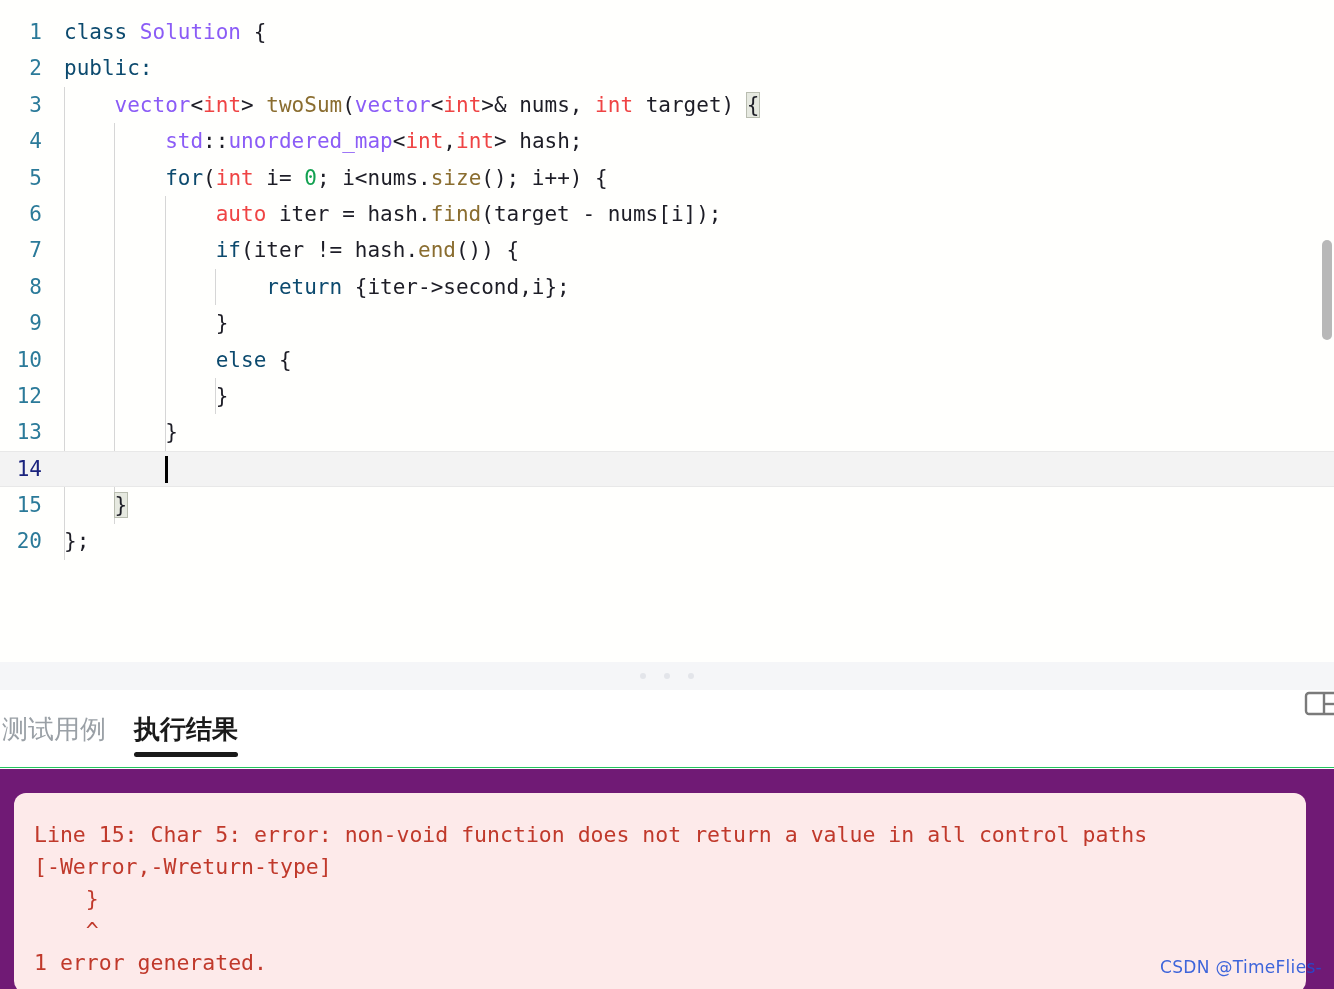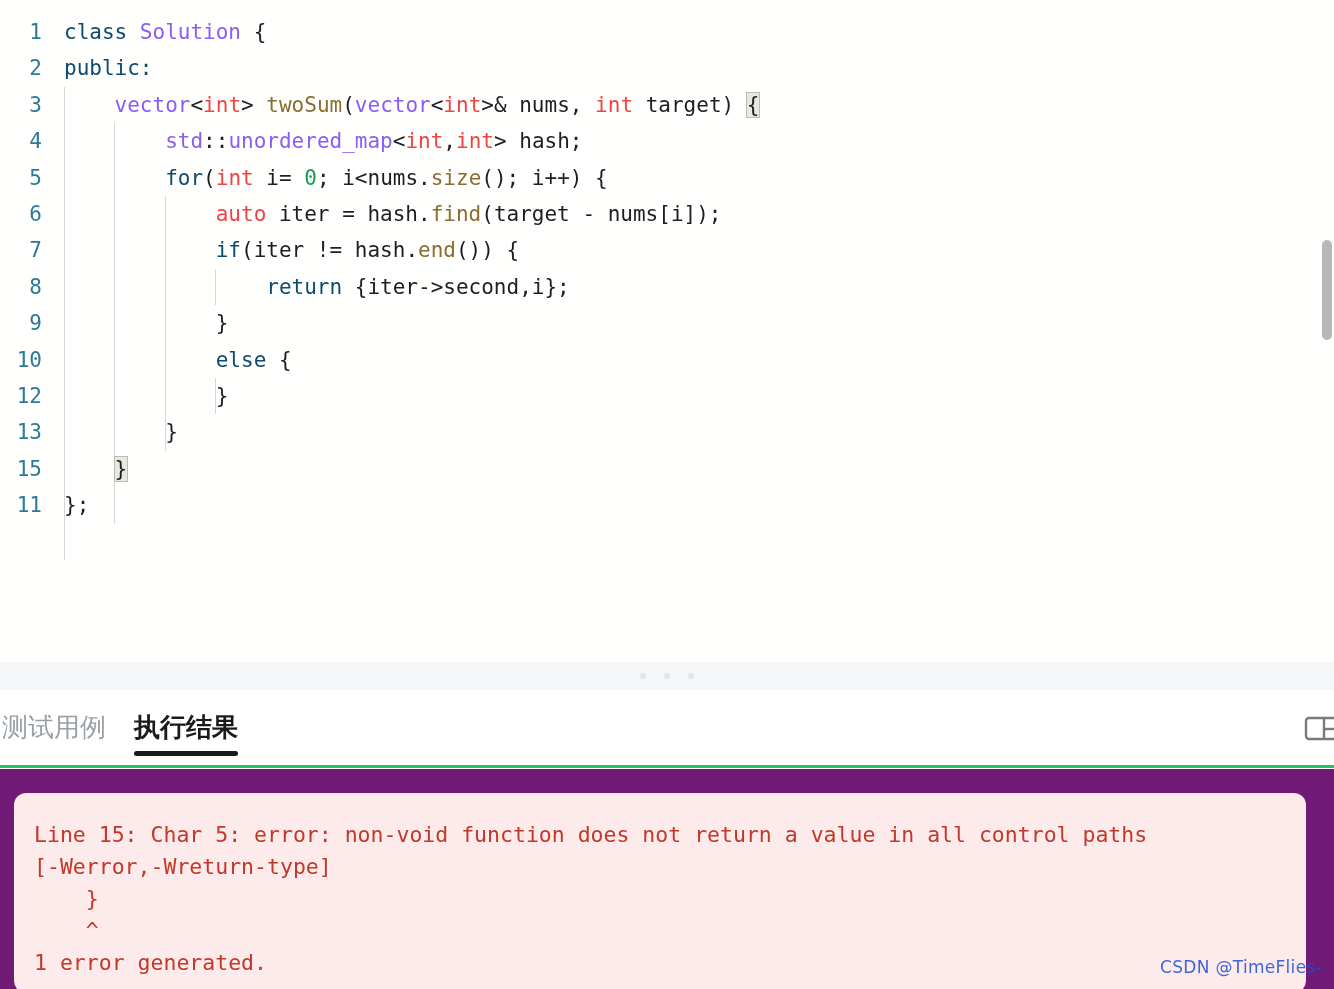--- a/index.html
+++ b/index.html
@@ -72,22 +72,22 @@
   .drag-strip {
     position:absolute; left:0; top:662px; width:1334px; height:28px;
     background:#f5f6f8; display:flex; align-items:center; justify-content:center;
   }
   .drag-dots { display:flex; gap:18px; }
   .drag-dots i { display:block; width:6px; height:6px; border-radius:50%; background:#e3e5ea; }
 
   
   .tabbar {
     position:absolute; left:0; top:690px; width:1334px; height:78px;
-    background:#ffffff; border-bottom:3px solid #22c55e;
-    display:flex; align-items:center;
+    background:#ffffff; border-bottom:1px solid #22c55e;
+    display:flex; align-items:flex-start;
   }
   .tab {
     font-size:26px; color:#9aa0a6; position:relative;
     height:78px; display:flex; align-items:center; cursor:pointer;
     font-family:"DejaVu Sans","Liberation Sans",sans-serif;
   }
   .tab:first-child { margin-left:2px; }
   .tab + .tab { margin-left:28px; }
   .tab.active { color:#1a1a1a; font-weight:600; }
   .tab.active::after {
@@ -143,22 +143,23 @@
         <div class="line"><span class="ln">3</span><span class="code"><span>    </span><span class="type">vector</span><span class="pl">&lt;</span><span class="bi">int</span><span class="pl">&gt; </span><span class="fn">twoSum</span><span class="pl">(</span><span class="type">vector</span><span class="pl">&lt;</span><span class="bi">int</span><span class="pl">&gt;&amp; nums, </span><span class="bi">int</span><span class="pl"> target) </span><span class="pl bracket-hl">{</span></span></div>
         <div class="line"><span class="ln">4</span><span class="code"><span>        </span><span class="type">std</span><span class="pl">::</span><span class="type">unordered_map</span><span class="pl">&lt;</span><span class="bi">int</span><span class="pl">,</span><span class="bi">int</span><span class="pl">&gt; hash;</span></span></div>
         <div class="line"><span class="ln">5</span><span class="code"><span>        </span><span class="kw">for</span><span class="pl">(</span><span class="bi">int</span><span class="pl"> i= </span><span class="num">0</span><span class="pl">; i&lt;nums.</span><span class="fn">size</span><span class="pl">(); i++) {</span></span></div>
         <div class="line"><span class="ln">6</span><span class="code"><span>            </span><span class="bi">auto</span><span class="pl"> iter = hash.</span><span class="fn">find</span><span class="pl">(target - nums[i]);</span></span></div>
         <div class="line"><span class="ln">7</span><span class="code"><span>            </span><span class="kw">if</span><span class="pl">(iter != hash.</span><span class="fn">end</span><span class="pl">()) {</span></span></div>
         <div class="line"><span class="ln">8</span><span class="code"><span>                </span><span class="kw">return</span><span class="pl"> {iter-&gt;second,i};</span></span></div>
         <div class="line"><span class="ln">9</span><span class="code"><span>            </span><span class="pl">}</span></span></div>
         <div class="line"><span class="ln">10</span><span class="code"><span>            </span><span class="kw">else</span><span class="pl"> {</span></span></div>
         <div class="line"><span class="ln">12</span><span class="code"><span>            </span><span class="pl">}</span></span></div>
         <div class="line"><span class="ln">13</span><span class="code"><span>        </span><span class="pl">}</span></span></div>
+        <div class="line active"><span class="ln">14</span><span class="code"><span>        </span><span class="pl"></span><span class="cursor" style="left: 122.8px;"></span></span></div>
         <div class="line"><span class="ln">15</span><span class="code"><span>    </span><span class="pl bracket-hl">}</span></span></div>
-        <div class="line"><span class="ln">11</span><span class="code"><span></span><span class="pl">};</span></span></div>
+        <div class="line"><span class="ln">20</span><span class="code"><span></span><span class="pl">};</span></span></div>
       </div>
     <div class="v-scroll"></div>
   </div>
 
   <div class="drag-strip">
     <div class="drag-dots">
       <i></i>
         <i></i>
         <i></i>
     </div>

